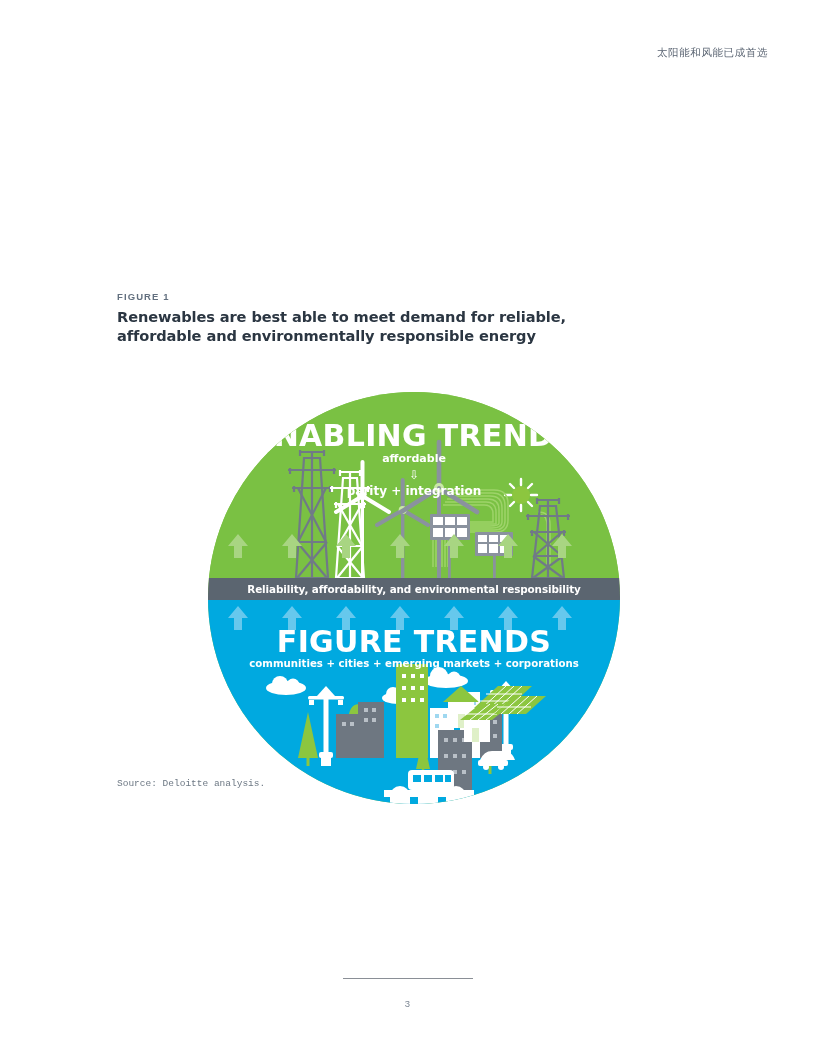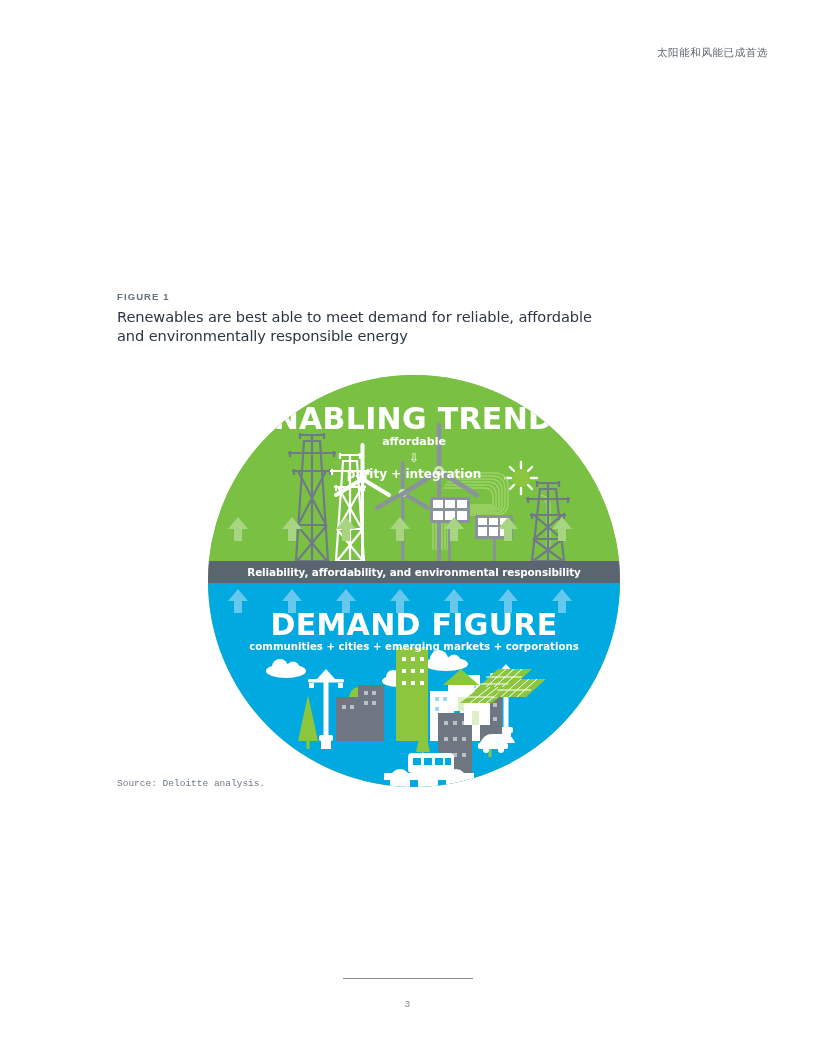--- a/index.html
+++ b/index.html
@@ -38,33 +38,33 @@
     font-family: "Liberation Sans", sans-serif;
     font-size: 9.5px;
     font-weight: 600;
     letter-spacing: 1.1px;
     color: #63707f;
     margin: 0 0 5px 0;
   }
   .figure-title {
     font-family: "DejaVu Sans", sans-serif;
     font-size: 14.6px;
-    font-weight: normal;
+    font-weight: bold;
     line-height: 1.33;
     color: #2b3642;
     letter-spacing: -0.1px;
     margin: 0;
     width: 495px;
   }
 
   
   .infographic {
     position: absolute;
     left: 208px;
-    top: 375px;
+    top: 392px;
     width: 412px;
     height: 412px;
     border-radius: 50%;
     overflow: hidden;
     background: #7ac143;
   }
   .half-top {
     position: absolute;
     left: 0; top: 0;
     width: 100%;
@@ -554,20 +554,20 @@
 
   <div class="enabling-title">ENABLING TRENDS</div>
   <div class="sub-technology">affordable</div>
   <div class="sub-arrow">⇩</div>
   <div class="sub-parity">parity + integration</div>
 
   <div class="band">
     <span class="band-text">Reliability, affordability, and environmental responsibility</span>
   </div>
 
-  <div class="demand-title">DEMAND FIGURE</div>
+  <div class="demand-title">FIGURE TRENDS</div>
   <div class="demand-sub">communities + cities + emerging markets + corporations</div>
 </div>
 
 <div class="source-note">Source: Deloitte analysis.</div>
 
 <div class="footer-rule"></div>
 <div class="page-number">3</div>
 
 </body></html>

